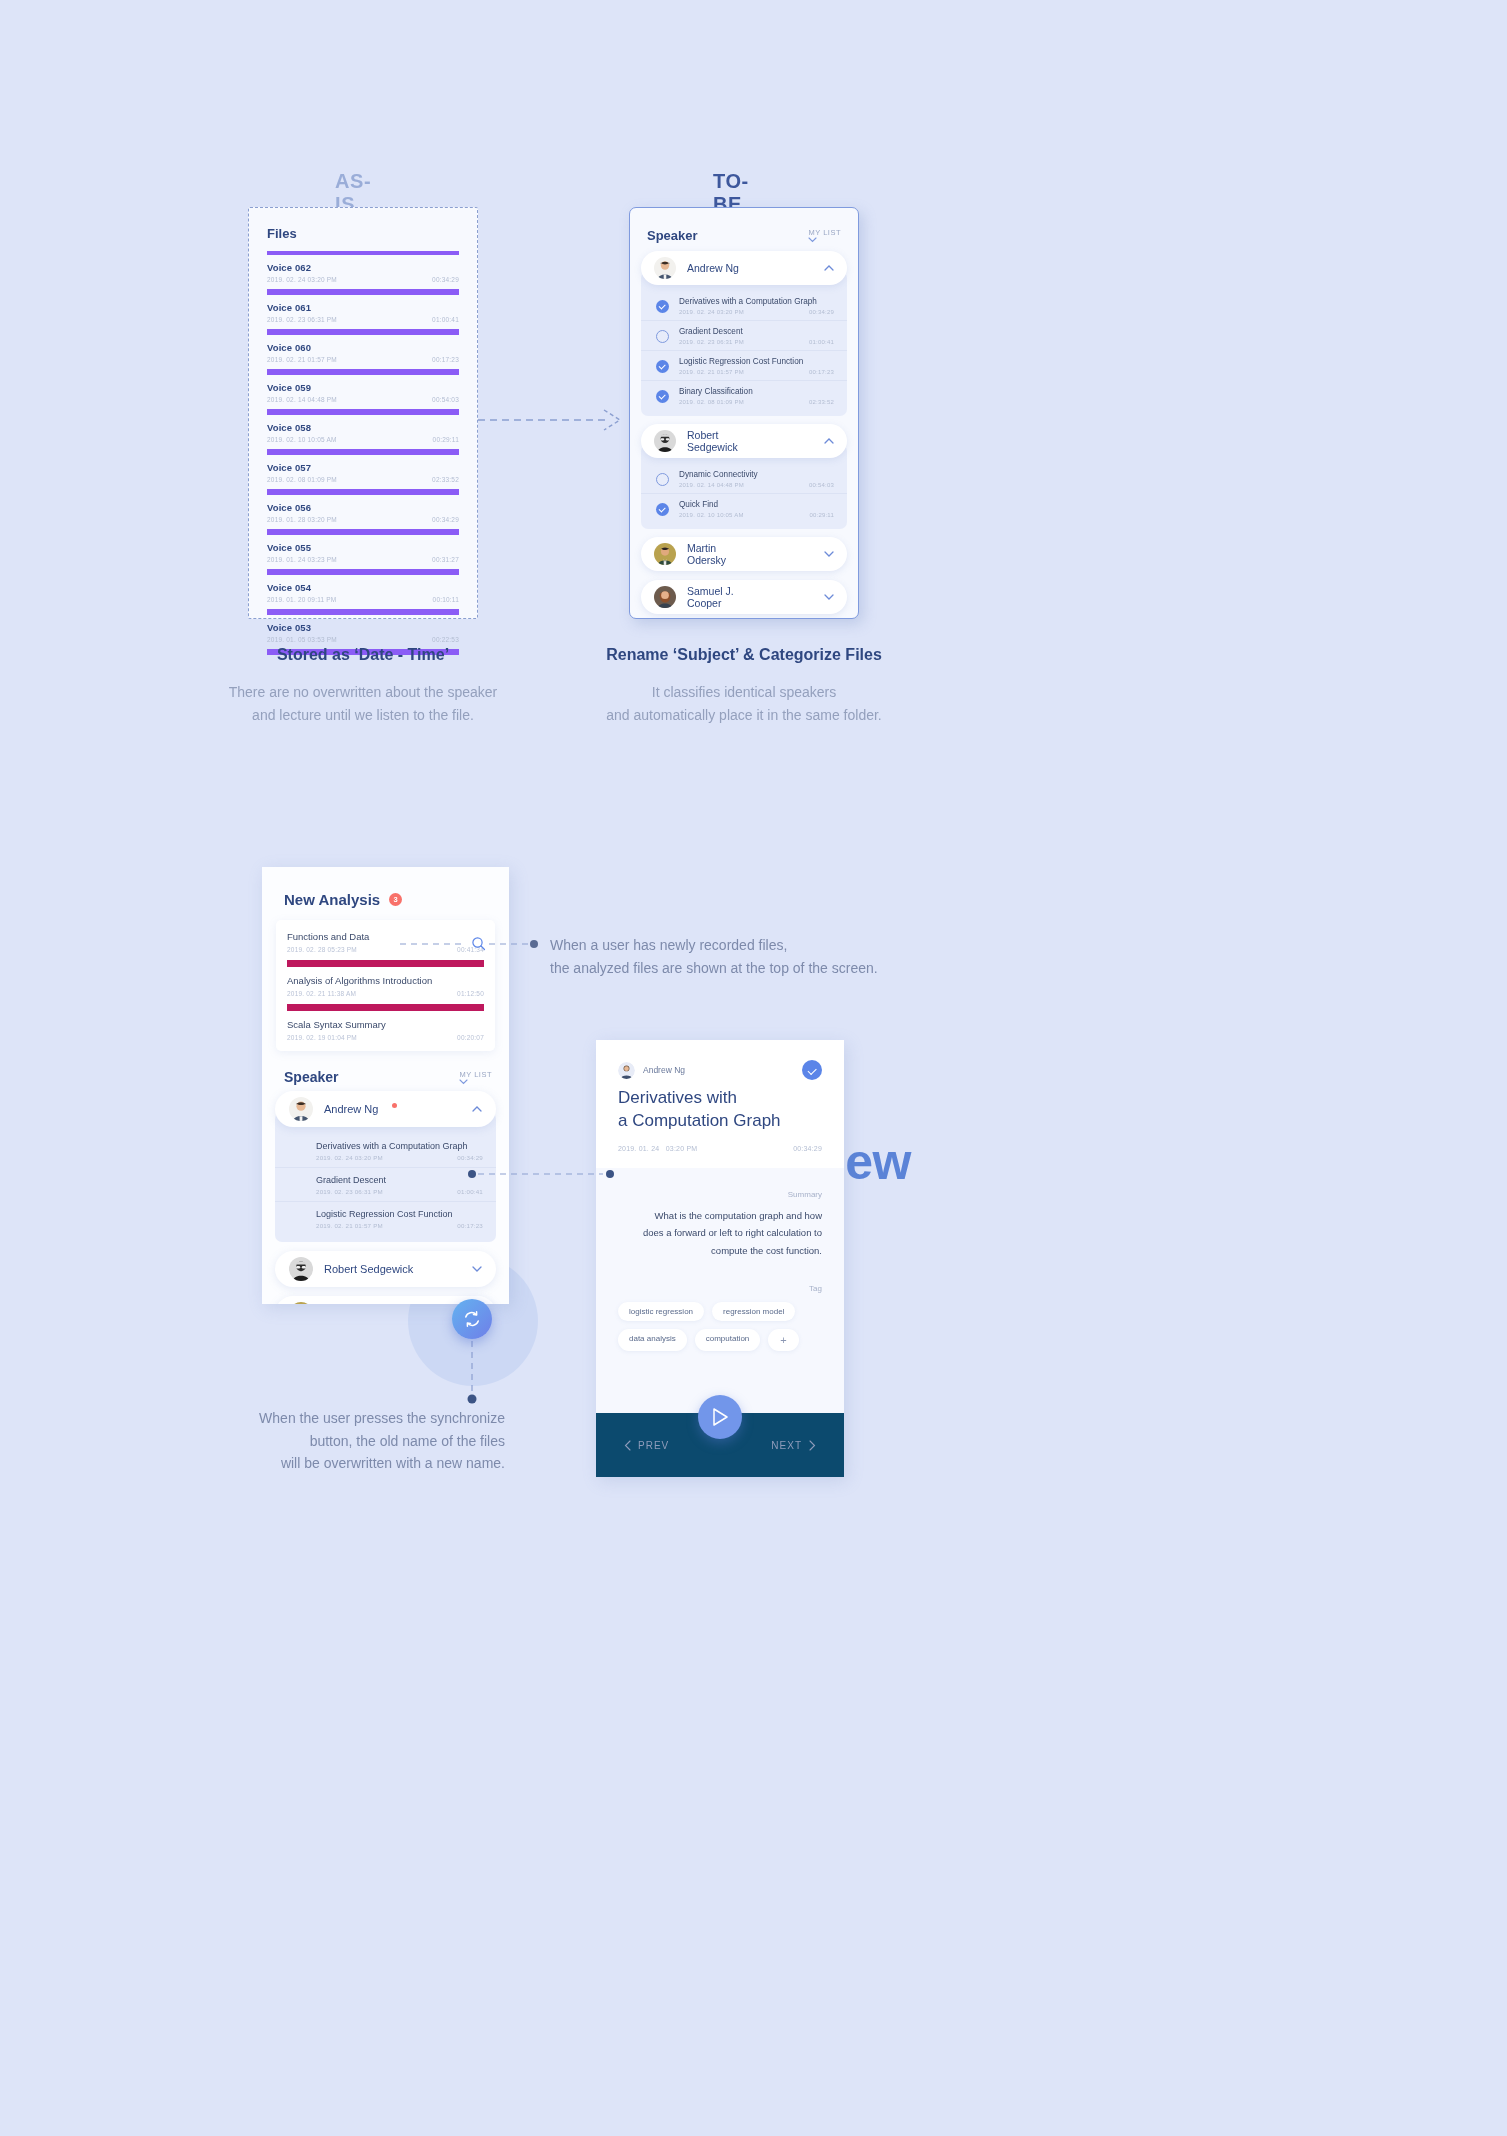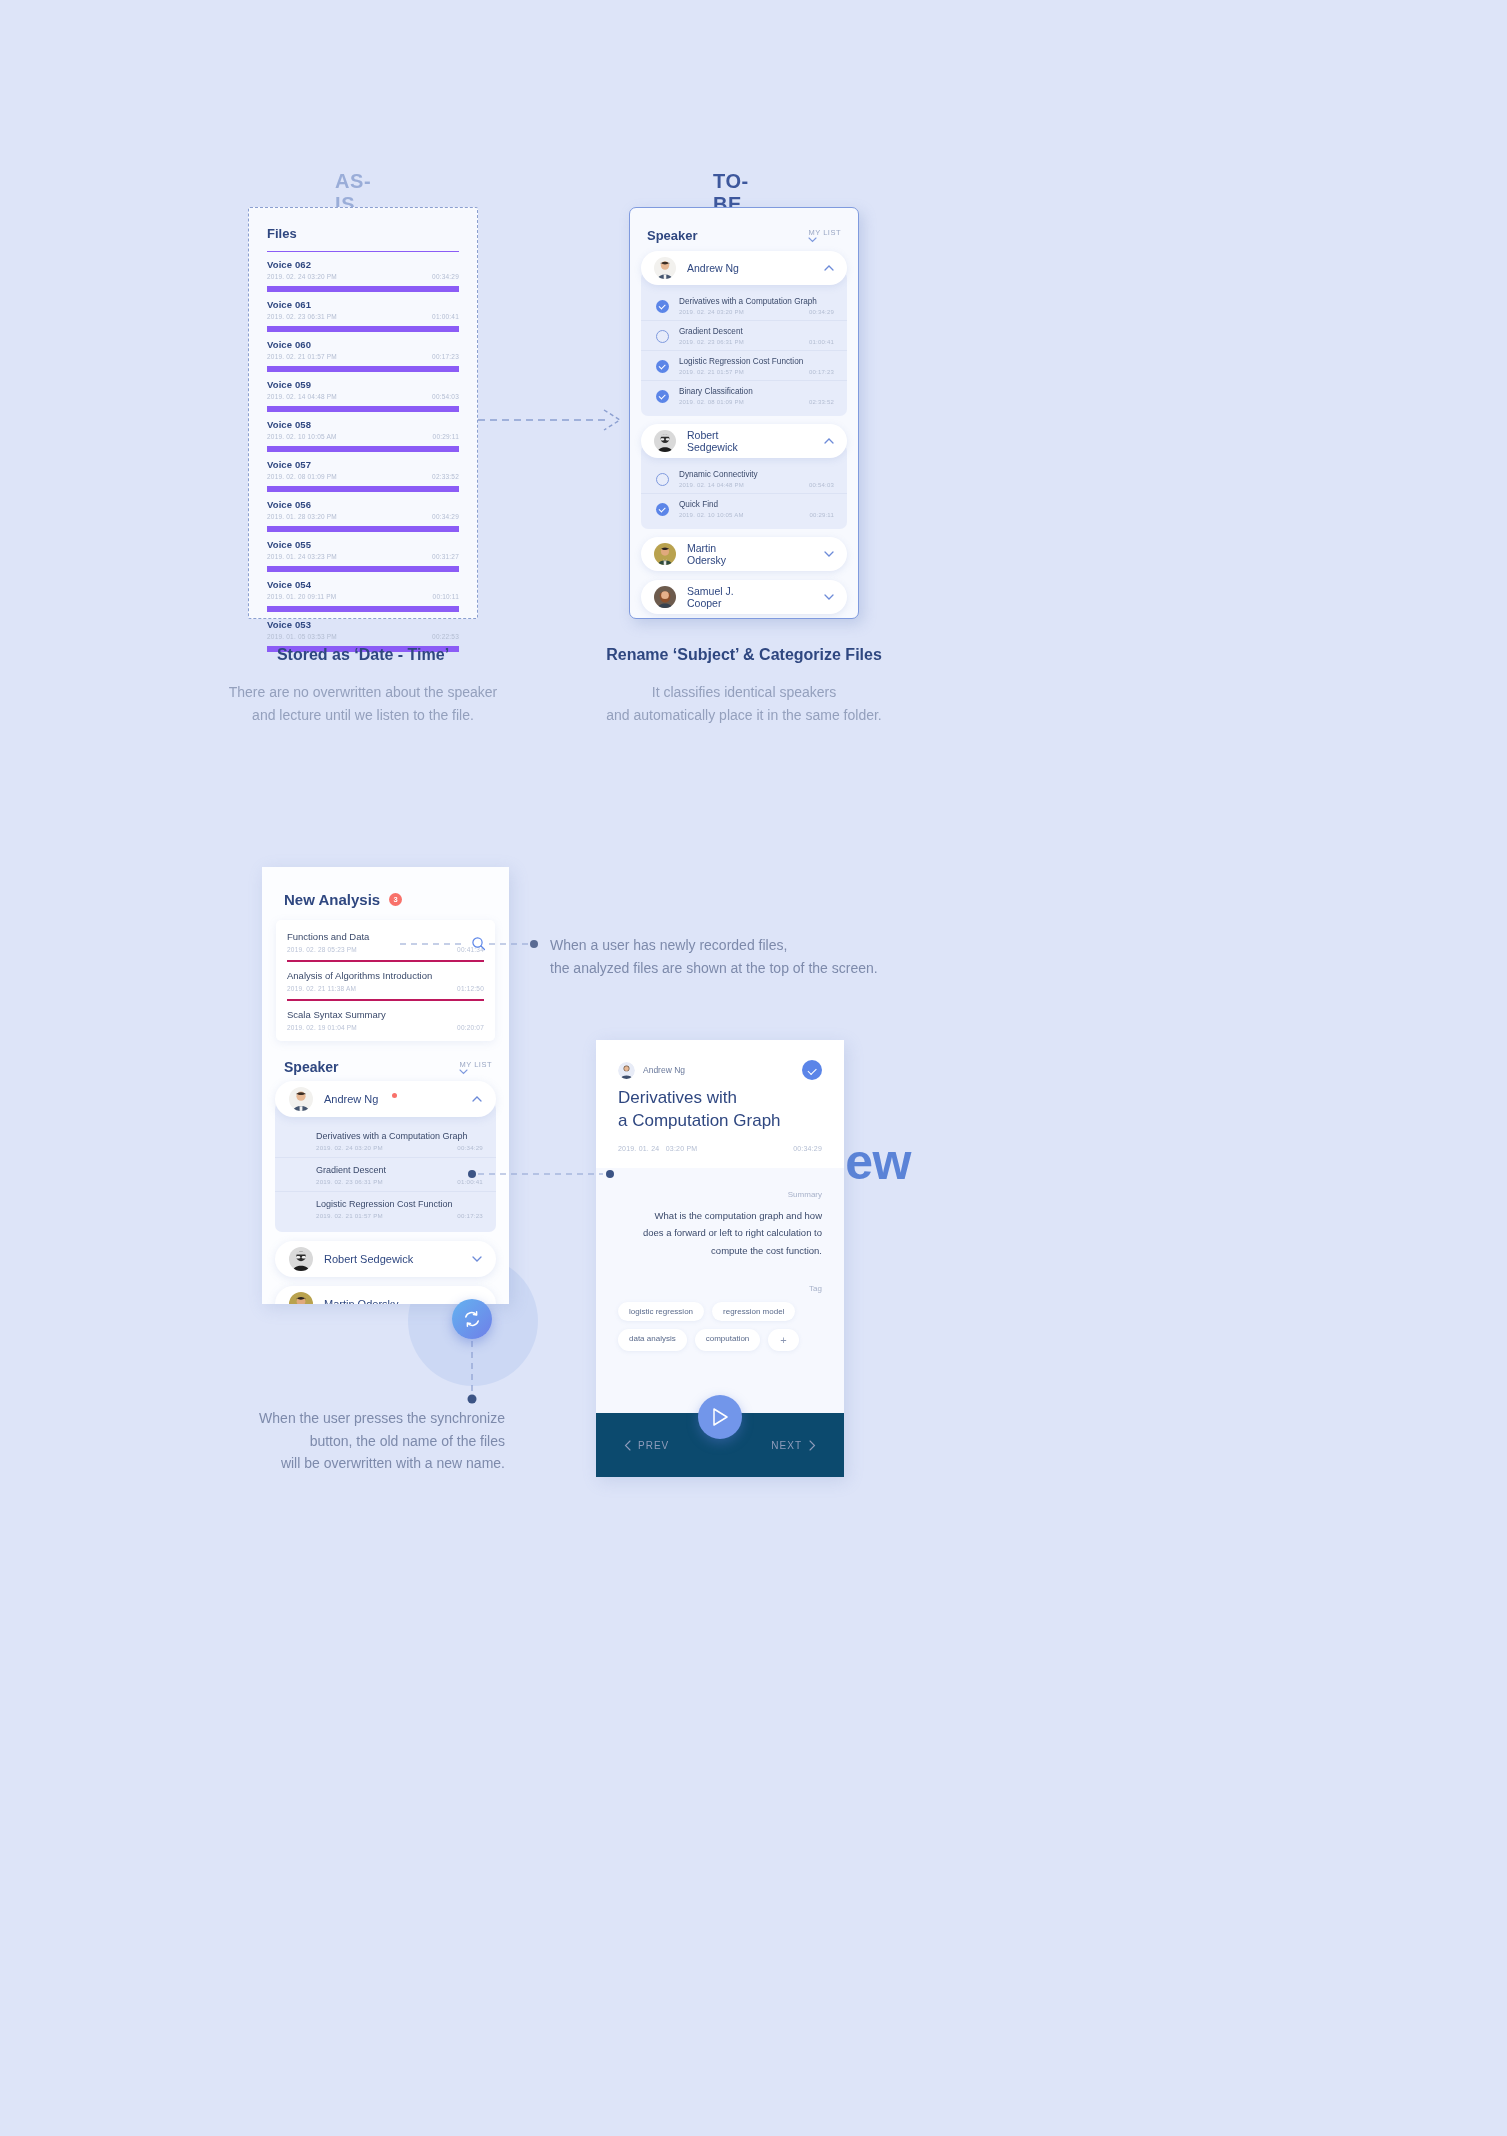--- a/index.html
+++ b/index.html
@@ -30,21 +30,21 @@
 
   
   #asis-frame {
     position:absolute; left:248px; top:207px; width:230px; height:412px;
     border:1px dashed #8b9fd0; background:#f7f9fe;
     border-radius:2px;
   }
   .files-inner { position:absolute; left:18px; top:18px; right:18px; }
   .files-title {
     font-size:13px; font-weight:bold; color:#2f4780; padding-bottom:10px;
-    border-bottom:1px solid #8b5cf6;
+    border-bottom:4px solid #8b5cf6;
   }
   .file-row {
     padding:7px 0 6px 0;
     border-bottom:6px solid #8b5cf6;
   }
   .file-name { font-size:9.5px; font-weight:bold; color:#2f4780; letter-spacing:.1px; }
   .file-meta { display:flex; justify-content:space-between; margin-top:3px; }
   .file-date { font-size:6.5px; color:#b3bdd2; letter-spacing:.2px; }
   .file-dur  { font-size:6.5px; color:#b3bdd2; letter-spacing:.2px; }
 
@@ -127,21 +127,21 @@
   .badge {
     width:13px; height:13px; border-radius:50%; background:#f8716a; color:#fff;
     font-size:7.5px; display:flex; align-items:center; justify-content:center;
     font-weight:bold;
   }
   .na-card {
     margin:12px 14px 0 14px; background:#fff; border-radius:5px;
     box-shadow:0 2px 8px rgba(120,145,200,.13); padding:3px 11px;
   }
   .na-row { padding:8px 0 7px 0; }
-  .na-row + .na-row { border-top:2px solid #be185d; }
+  .na-row + .na-row { border-top:7px solid #be185d; }
   .na-name { font-size:9.5px; color:#3b4a6b; }
   .na-meta { display:flex; justify-content:space-between; margin-top:4px; }
   .na-date,.na-dur { font-size:6.5px; color:#b9c2d6; letter-spacing:.2px; }
 
   .dv-sp-head {
     display:flex; align-items:center; justify-content:space-between;
     padding:18px 17px 6px 22px;
   }
   .dv-sp-title { font-size:14px; font-weight:bold; color:#2f4780; }
 

